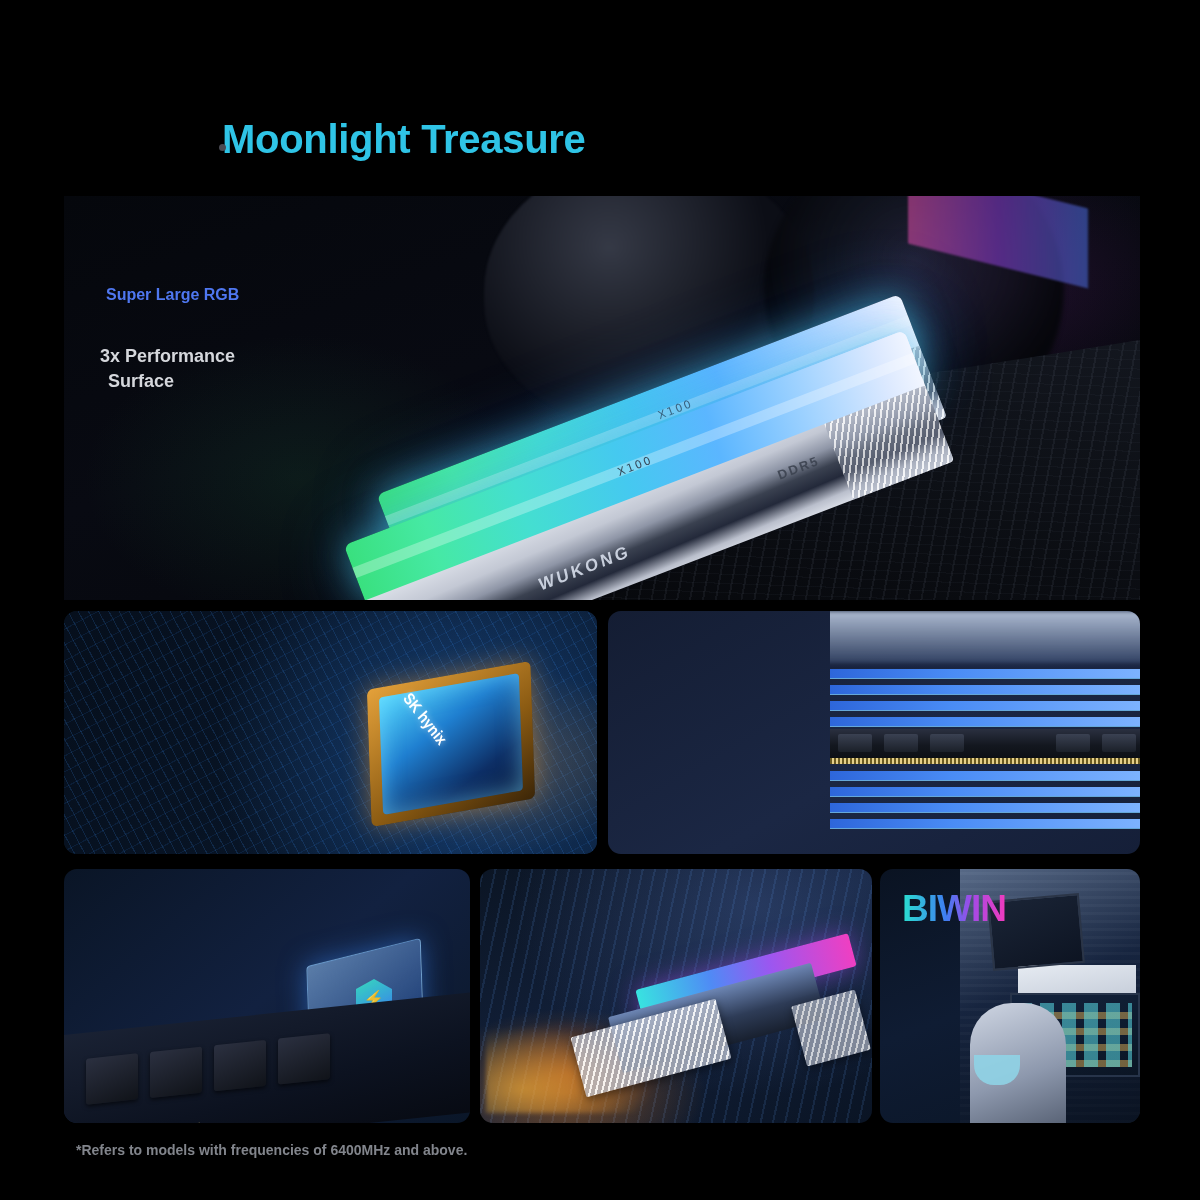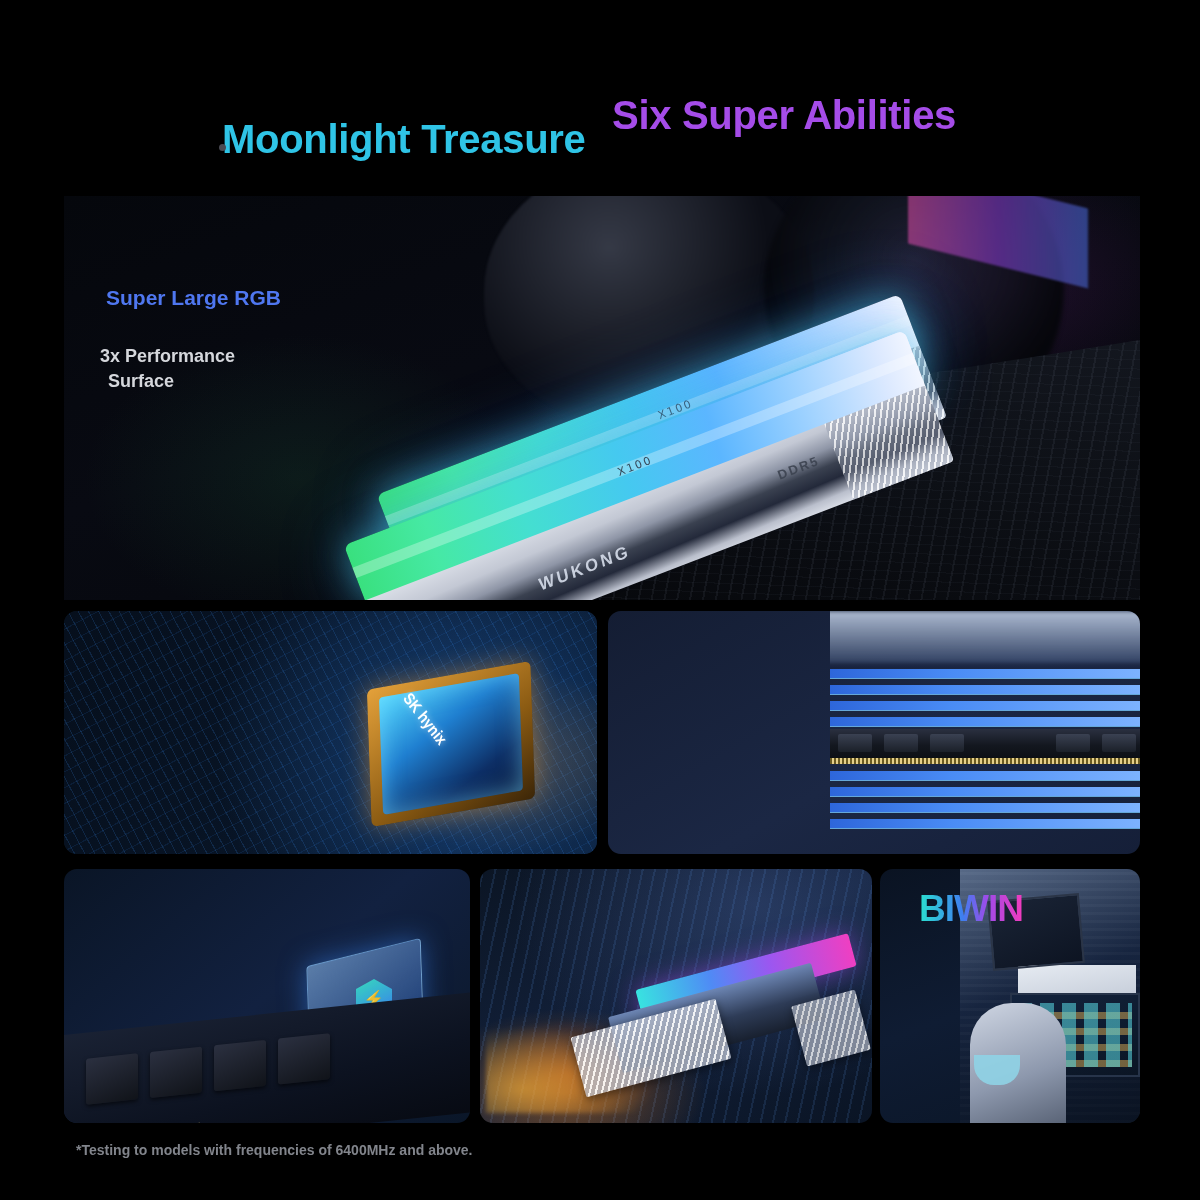--- a/index.html
+++ b/index.html
@@ -105,21 +105,21 @@
     position: absolute; left: 28%; bottom: 16%;
     color: rgba(215,222,235,0.9); font-size: 17px; font-weight: bold;
     letter-spacing: 3px; transform: skewX(-8deg);
   }
   .dimm .ddr {
     position: absolute; right: 21%; bottom: 30%;
     color: rgba(60,66,80,0.9); font-size: 13px; font-weight: bold; letter-spacing: 2px;
   }
   .hero-h {
     position: absolute; left: 106px; top: 286px; z-index: 6;
-    color: #4f77f0; font-size: 21px; font-weight: bold;
+    color: #4f77f0; font-size: 16px; font-weight: bold;
   }
   .hero-s {
     position: absolute; left: 100px; top: 344px; z-index: 6;
     color: #d5d7dc; font-size: 18px; font-weight: bold; line-height: 25px;
   }
   .hero-s .i2 { display: block; padding-left: 8px; }
 
   
   .card { position: absolute; border-radius: 13px; overflow: hidden; }
 
@@ -315,42 +315,41 @@
     border-radius: 0 0 20px 20px; background: #8fd3e6; opacity: .9;
   }
   .lab-cab {
     position: absolute; right: 4px; top: 96px; width: 118px; height: 60px;
     background: linear-gradient(170deg, #e6ebf2, #b4bdcc);
   }
   #h-lab-logo {
     position: absolute; left: 902px; top: 888px; z-index: 5;
     font-size: 37px; font-weight: bold; letter-spacing: -1px;
     background: linear-gradient(90deg, #2ae0d0 0%, #3f7ef0 42%, #a04ae8 66%, #f23bbd 100%);
-    -webkit-background-clip: text; background-clip: text; color: transparent; margin-left: 17px;
+    -webkit-background-clip: text; background-clip: text; color: transparent;
   }
   #h-lab { left: 904px; top: 933px; font-size: 22px; }
   #s-lab-1 { left: 900px; top: 986px; font-size: 16px; }
   #s-lab-2 { left: 900px; top: 1024px; font-size: 16px; }
 
   
   .footnote {
     position: absolute; left: 76px; top: 1142px;
     color: #82858c; font-size: 14px; font-weight: bold;
   }
 </style>
 </head>
 <body>
 
 <div class="page">
 
   <div class="title-zone">
     <div class="title-a">
       <span>Moonlight Treasure</span>
     </div>
-    <div class="title-b">Six Super Abilities</div>
     <div class="title-dot"></div>
   </div>
 
   <div class="hero">
     <div class="cooler"></div>
     <div class="cooler2"></div>
     <div class="rgb-strip"></div>
     <div class="mb-dark"></div>
 
     <div class="dimm" style="left:360px; top:290px; width:560px; height:132px; z-index:3;">
@@ -465,15 +464,15 @@
       <div class="lab-monitor"></div>
       <div class="lab-monitor2"></div>
       <div class="lab-person"></div>
     </div>
   </div>
   <div id="h-lab-logo">BIWIN</div>
   <div class="h" id="h-lab">Laboratory</div>
   <div class="sub" id="s-lab-1">Strict Testing</div>
   <div class="sub" id="s-lab-2">Quality Assurance</div>
 
-  <div class="footnote">*Testing to models with frequencies of 6400MHz and above.</div>
+  <div class="footnote">*Refers to models with frequencies of 6400MHz and above.</div>
 
 </div>
 
 </body></html>

